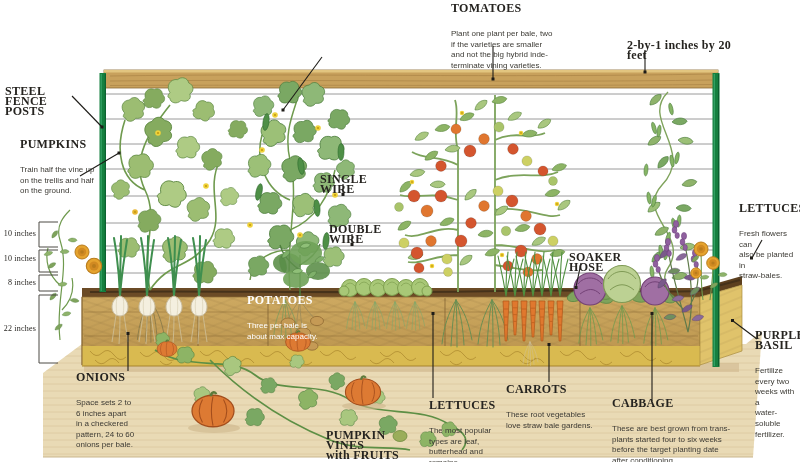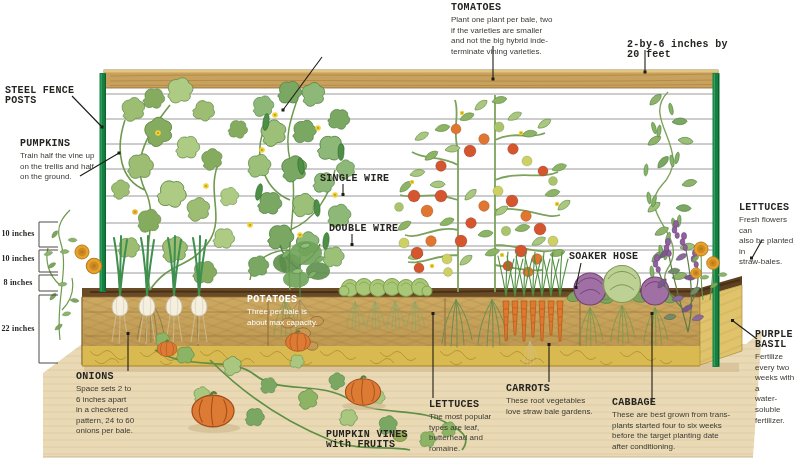--- a/index.html
+++ b/index.html
@@ -1,25 +1,25 @@
 <!DOCTYPE html>
 <html><head>
 <meta charset="utf-8">
 <style>
   html,body{margin:0;padding:0;background:#fff}
   .stage{position:relative;width:800px;height:462px;background:#ffffff;overflow:hidden;
          font-family:"Liberation Sans",sans-serif;}
   svg.scene{position:absolute;left:0;top:0;width:800px;height:462px;display:block}
   .label{position:absolute;color:#2b2923}
-  .lt{font-family:Liberation Mono, monospace;font-weight:700;font-size:10px;line-height:10px;
+  .lt{font-family:Liberation Serif, serif;font-weight:700;font-size:12px;line-height:10px;
       letter-spacing:.3px;color:#262420;white-space:pre-line}
-  .lb{font-size:8px;line-height:10.6px;color:#3c3a34;white-space:pre-line;margin-top:2px}
+  .lb{font-size:8px;line-height:10.6px;color:#3c3a34;white-space:pre-line;margin-top:16px}
   .white .lt,.white .lb{color:#ffffff}
-  .meas{font-family:"Liberation Serif",serif;font-weight:700;font-size:8px;letter-spacing:.2px;
-        color:#262420;width:36px;text-align:center;white-space:nowrap}
+  .meas{font-family:"Liberation Serif",serif;font-weight:400;font-size:8px;letter-spacing:.2px;
+        color:#262420;width:36px;text-align:right;white-space:nowrap}
 </style>
 </head>
 <body>
 
 <div class="stage">
 
 <svg class="scene" viewBox="0 0 800 462">
   <defs>
     <linearGradient id="baleG" x1="0" y1="0" x2="0" y2="1">
       <stop offset="0" stop-color="#cda961"></stop>
@@ -549,21 +549,21 @@
 
 <div class="label" style="left:451px;top:3px;width:115px">
   <div class="lt">TOMATOES</div>
   <div class="lb">Plant one plant per bale, two
 if the varieties are smaller
 and not the big hybrid inde-
 terminate vining varieties.</div>
 </div>
 
 <div class="label" style="left:627px;top:40px;width:115px">
-  <div class="lt">2-by-6 inches by 20 feet</div>
+  <div class="lt">2-by-1 inches by 20 feet</div>
 </div>
 
 <div class="label" style="left:320px;top:174px;width:70px">
   <div class="lt">SINGLE WIRE</div>
 </div>
 
 <div class="label" style="left:329px;top:224px;width:72px">
   <div class="lt">DOUBLE WIRE</div>
 </div>
 

